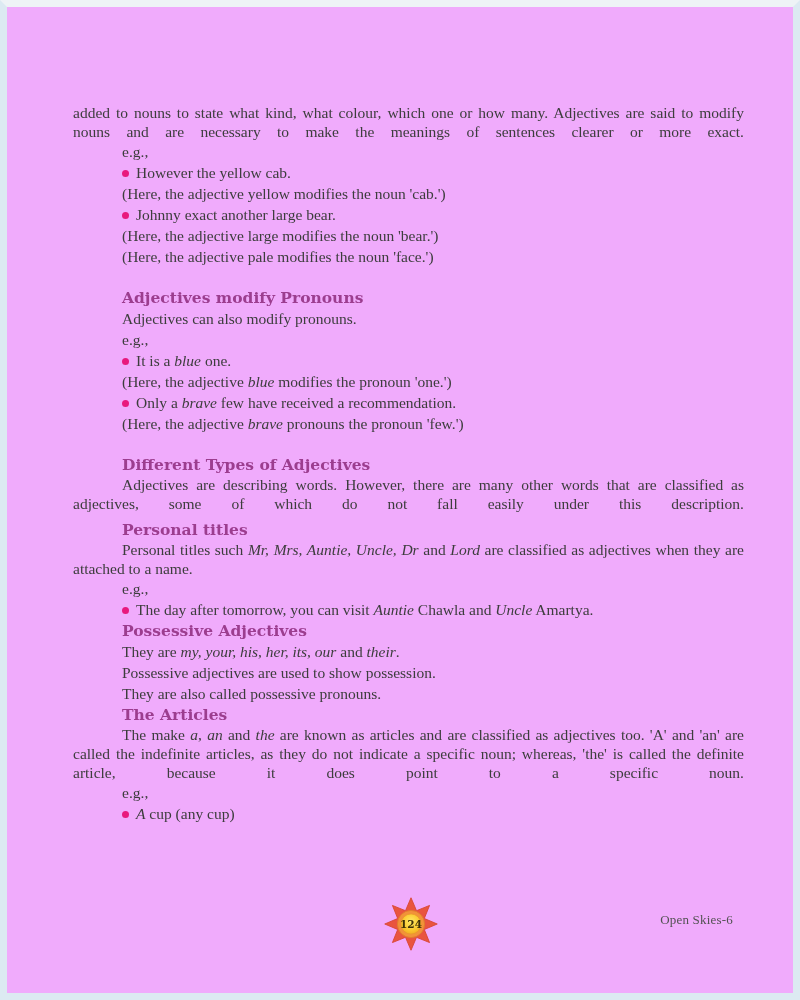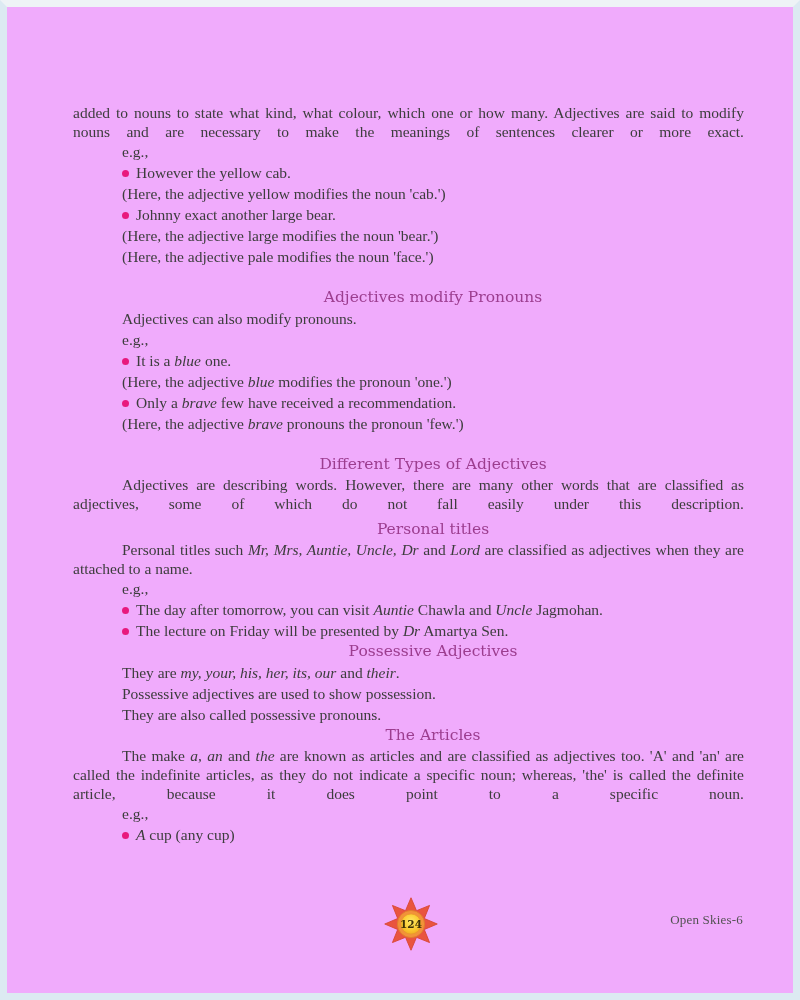--- a/index.html
+++ b/index.html
@@ -32,24 +32,23 @@
   .para.ind { text-indent: 49px; }
   .para.jl { text-align-last: justify; }
   .line, .bline {
     margin: 0 0 0 49px;
     line-height: 21px;
   }
   .heading {
     margin: 0 0 0 49px;
     line-height: 21px;
     font-family: "DejaVu Serif", serif;
-    font-weight: normal;
+    font-weight: bold;
     font-size: 15.5px;
     color: #9c3d8f;
-    text-align: center;
   }
   .dot {
     display: inline-block;
     width: 7px; height: 7px;
     border-radius: 50%;
     background: #e8197d;
     margin-right: 7px;
     vertical-align: 1px;
   }
   i { font-style: italic; }
@@ -57,21 +56,21 @@
     position: absolute;
     left: 376px; top: 888px;
     width: 56px; height: 58px;
   }
   .star-num {
     font-family: "DejaVu Serif", serif;
     font-weight: bold;
   }
   .book-title {
     position: absolute;
-    right: 50px; top: 905px;
+    right: 60px; top: 905px;
     font-size: 13px;
     color: #525252;
     letter-spacing: 0.2px;
     text-align: right;
   }
 </style>
 </head>
 <body>
 
 <div class="page">
@@ -89,22 +88,21 @@
       <div class="line"><span>e.g.,</span></div>
       <div class="bline"><span class="dot"></span><span>It is a </span><i>blue</i><span> one.</span></div>
       <div class="line"><span>(Here, the adjective </span><i>blue</i><span> modifies the pronoun 'one.')</span></div>
       <div class="bline"><span class="dot"></span><span>Only a </span><i>brave</i><span> few have received a recommendation.</span></div>
       <div class="line"><span>(Here, the adjective </span><i>brave</i><span> pronouns the pronoun 'few.')</span></div>
       <h3 class="heading" style="margin-top: 20px;"><span>Different Types of Adjectives</span></h3>
       <p class="para ind jl"><span>Adjectives are describing words. However, there are many other words that are classified as adjectives, some of which do not fall easily under this description.</span></p>
       <h3 class="heading" style="margin-top: 6px;"><span>Personal titles</span></h3>
       <p class="para ind"><span>Personal titles such </span><i>Mr, Mrs, Auntie, Uncle, Dr</i><span> and </span><i>Lord</i><span> are classified as adjectives when they are attached to a name.</span></p>
       <div class="line"><span>e.g.,</span></div>
-      <div class="bline"><span class="dot"></span><span>The day after tomorrow, you can visit </span><i>Auntie</i><span> Chawla and </span><i>Uncle</i><span> Jagmohan.</span></div>
-      <div class="bline"><span class="dot"></span><span>The lecture on Friday will be presented by </span><i>Dr</i><span> Amartya Sen.</span></div>
+      <div class="bline"><span class="dot"></span><span>The day after tomorrow, you can visit </span><i>Auntie</i><span> Chawla and </span><i>Uncle</i><span> Amartya.</span></div>
       <h3 class="heading"><span>Possessive Adjectives</span></h3>
       <div class="line"><span>They are </span><i>my, your, his, her, its, our</i><span> and </span><i>their</i><span>.</span></div>
       <div class="line"><span>Possessive adjectives are used to show possession.</span></div>
       <div class="line"><span>They are also called possessive pronouns.</span></div>
       <h3 class="heading"><span>The Articles</span></h3>
       <p class="para ind jl"><span>The make </span><i>a</i><span>, </span><i>an</i><span> and </span><i>the</i><span> are known as articles and are classified as adjectives too. 'A' and 'an' are called the indefinite articles, as they do not indicate a specific noun; whereas, 'the' is called the definite article, because it does point to a specific noun.</span></p>
       <div class="line"><span>e.g.,</span></div>
       <div class="bline"><span class="dot"></span><i>A</i><span> cup (any cup)</span></div>
     </div>
 

